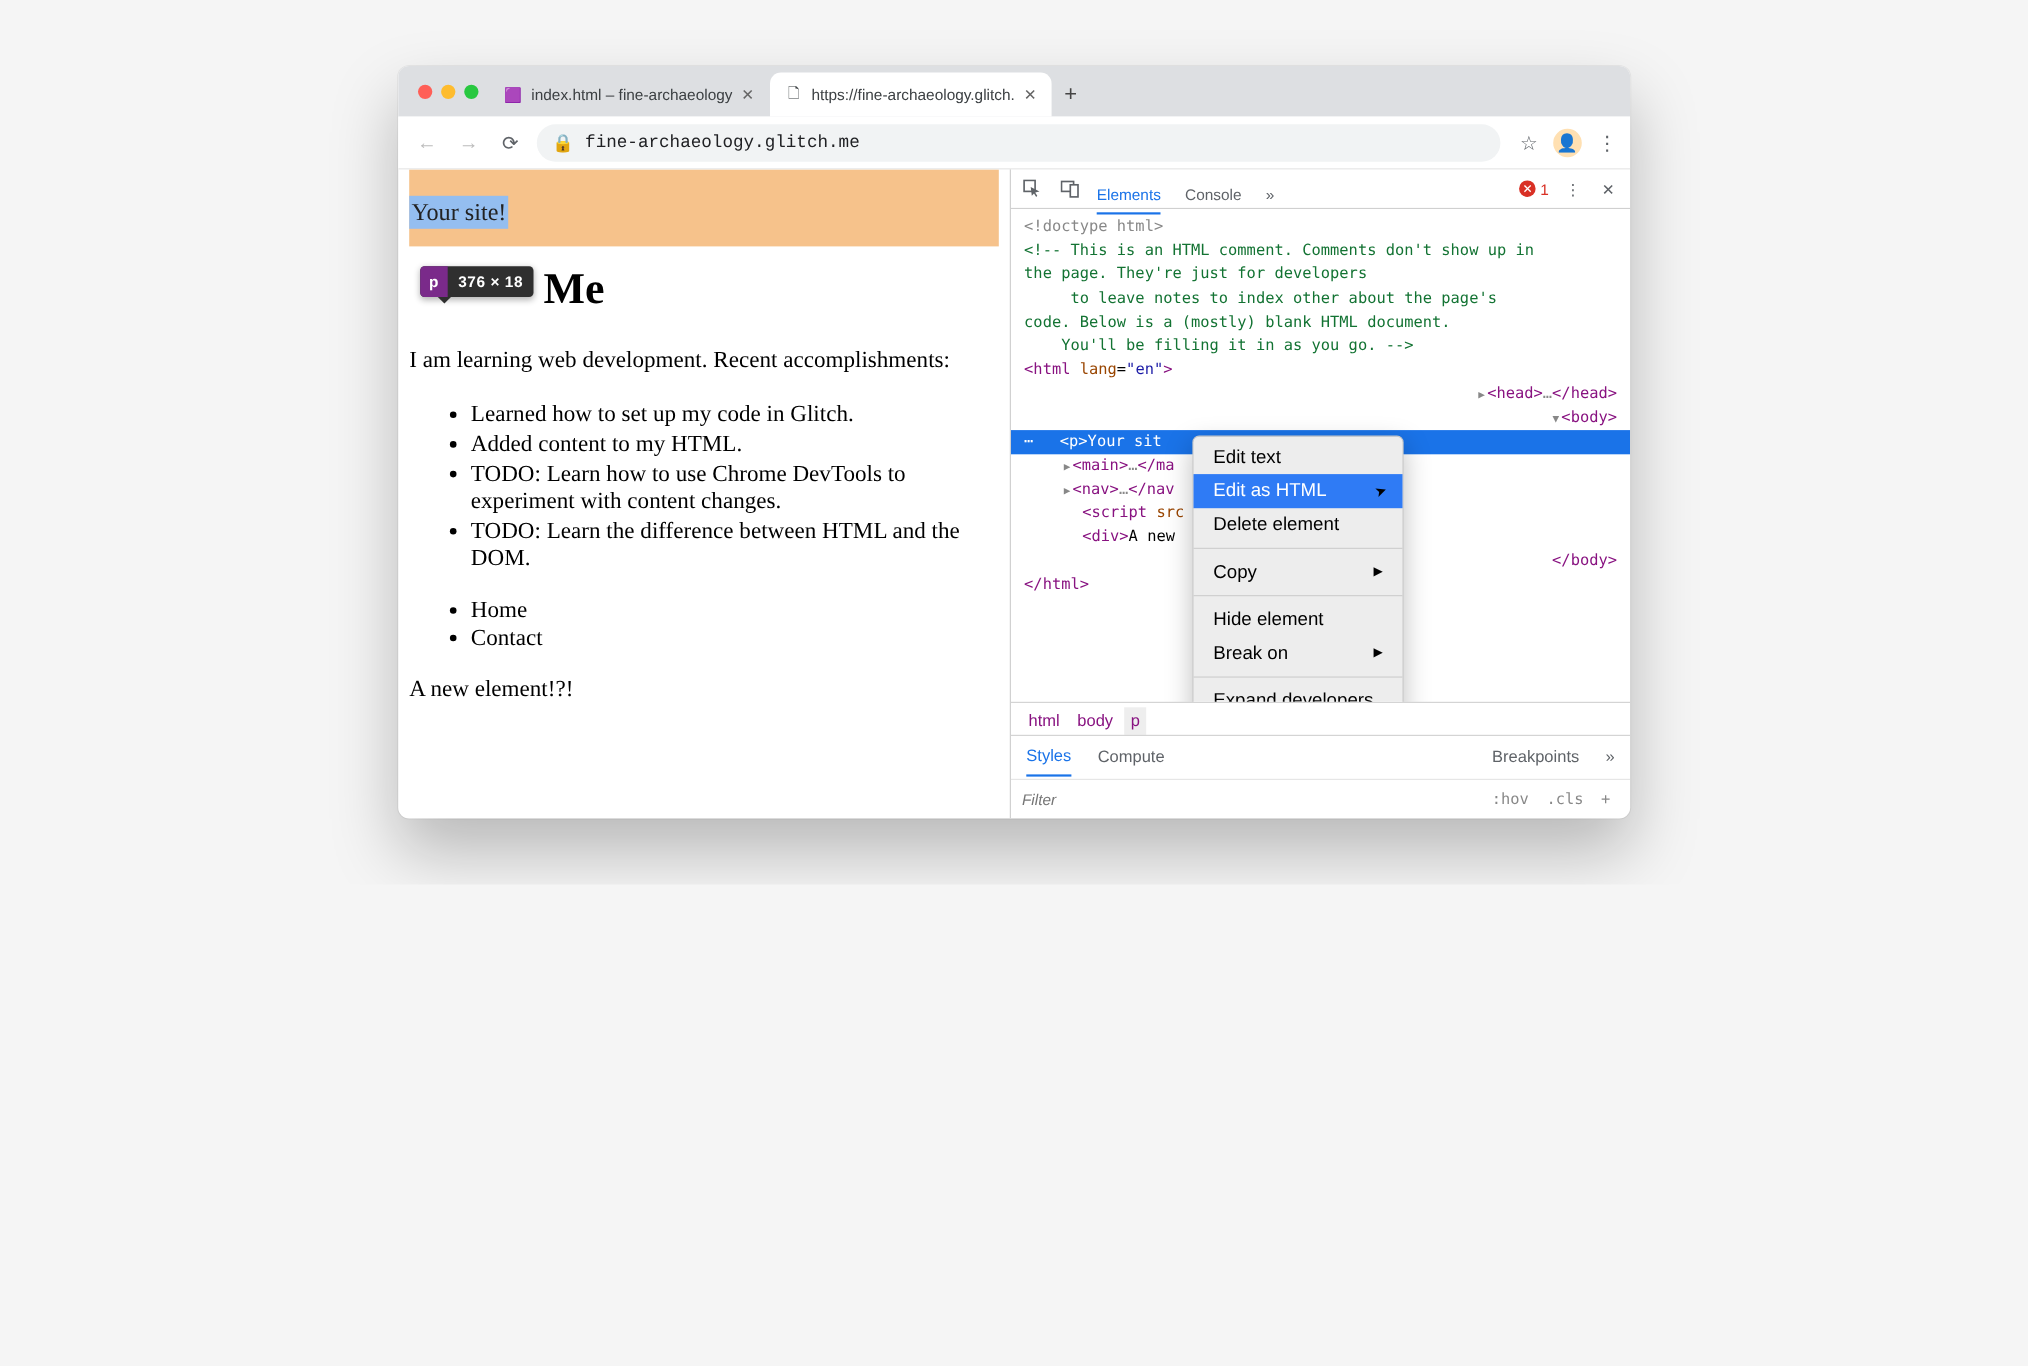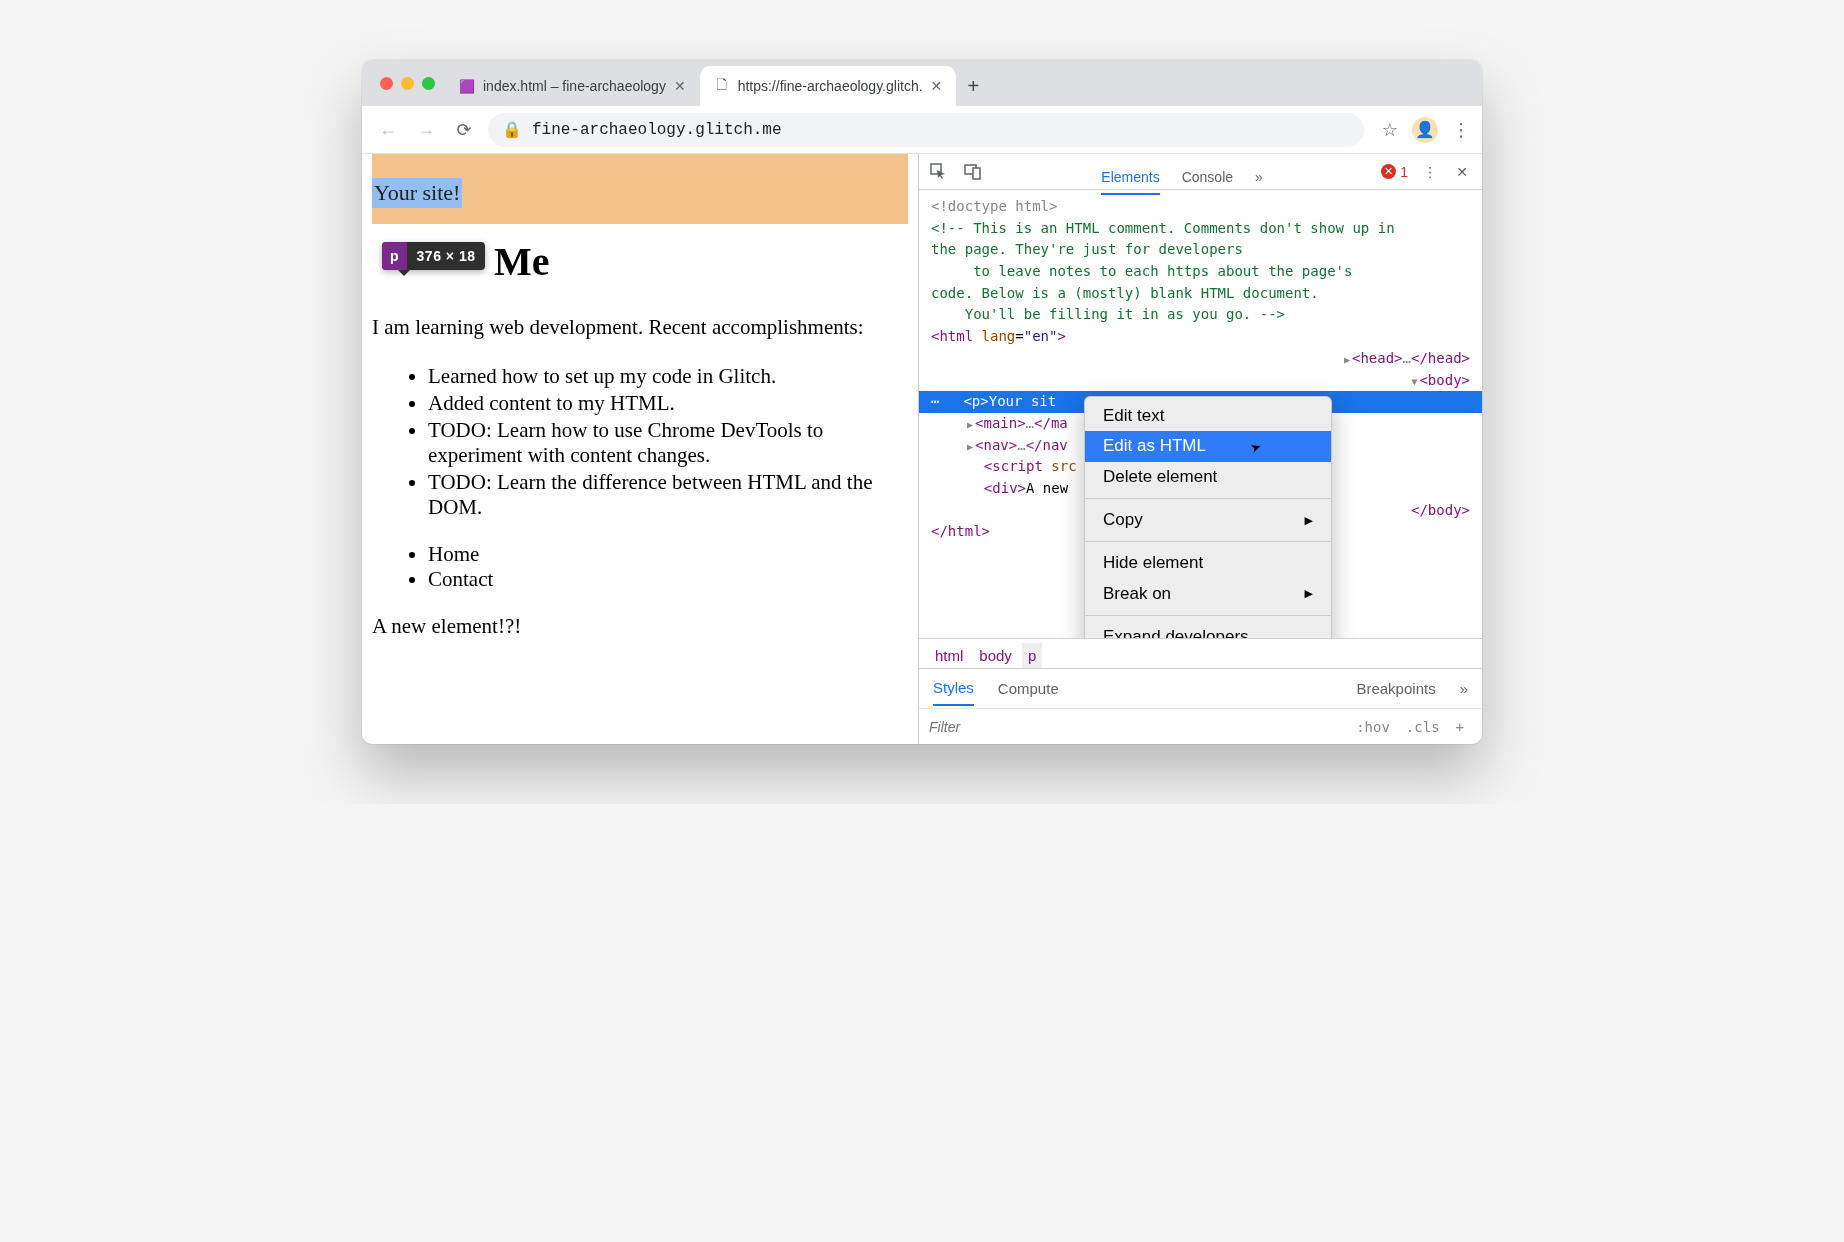--- a/index.html
+++ b/index.html
@@ -200,21 +200,21 @@
   border-bottom: 1px solid #d0d0d0;
   display: flex;
   align-items: center;
   padding: 0 10px;
   gap: 14px;
   font-family: -apple-system, sans-serif;
   font-size: 14px;
   color: #5f6368;
 }
 .dt-toolbar .icon-btn { width: 20px; display:flex;justify-content:center; cursor:pointer;}
-.dt-tabs { display:flex; gap: 22px; flex:1; justify-content:center;margin-top:12px;}
+.dt-tabs { display:flex; gap: 22px; flex:1; justify-content:flex-start;margin-top:12px;}
 .dt-tab { cursor:pointer; padding: 8px 0; }
 .dt-tab.active { color:#1a73e8; border-bottom: 2px solid #1a73e8;}
 .dt-right { display:flex; align-items:center; gap: 12px;}
 .err-badge { display:flex;align-items:center;gap:4px; color:#d93025; font-weight:500;}
 .err-badge .circ{ width:15px;height:15px;border-radius:50%;background:#d93025;color:#fff;display:flex;align-items:center;justify-content:center;font-size:11px;}
 .dom {
   flex: 1;
   overflow: hidden;
   padding: 6px 0 0 0;
   font-size: 14px;
@@ -275,21 +275,21 @@
 }
 .filter-row input{
   border:none;outline:none;flex:1;font-size:14px;color:#be185d;font-style:italic;background:transparent;
 }
 .filter-row .ctrl{ padding: 0 8px; cursor:pointer; font-family: Menlo,monospace; font-style:normal;}
 
 .ctx {
   position:absolute;
   top: 206px;
   left: 165px;
-  width: 248px;
+  width: 192px;
   background:#ededed;
   border: 1px solid #c8c8c8;
   border-radius: 6px;
   box-shadow: 0 8px 24px rgba(0,0,0,0.25);
   font-family: -apple-system, sans-serif;
   font-size: 17px;
   padding: 4px 0;
   z-index: 10;
 }
 .ctx .item{
@@ -404,21 +404,21 @@
           </span>
           <span class="icon-btn">⋮</span>
           <span class="icon-btn">✕</span>
         </div>
       </div>
 
       <div class="dom">
         <div class="line doctype">&lt;!doctype html&gt;</div>
         <div class="line comment">&lt;!-- This is an HTML comment. Comments don't show up in</div>
         <div class="line comment">the page. They're just for developers</div>
-        <div class="line comment">     to leave notes to each https about the page's</div>
+        <div class="line comment">     to leave notes to index other about the page's</div>
         <div class="line comment">code. Below is a (mostly) blank HTML document.</div>
         <div class="line comment">    You'll be filling it in as you go. --&gt;</div>
         <div class="line"><span class="tagc">&lt;html </span><span class="attr">lang</span>=<span class="val">"en"</span><span class="tagc">&gt;</span></div>
         <div class="line indent1"><span class="tri closed"></span><span class="tagc">&lt;head&gt;</span><span class="ellipsis">…</span><span class="tagc">&lt;/head&gt;</span></div>
         <div class="line indent1"><span class="tri open"></span><span class="tagc">&lt;body&gt;</span></div>
         <div class="sel-row">
           <span class="ell">⋯</span>
           <span class="tagc">&lt;p&gt;</span>
             <span class="txt">Your sit</span>
         </div>

